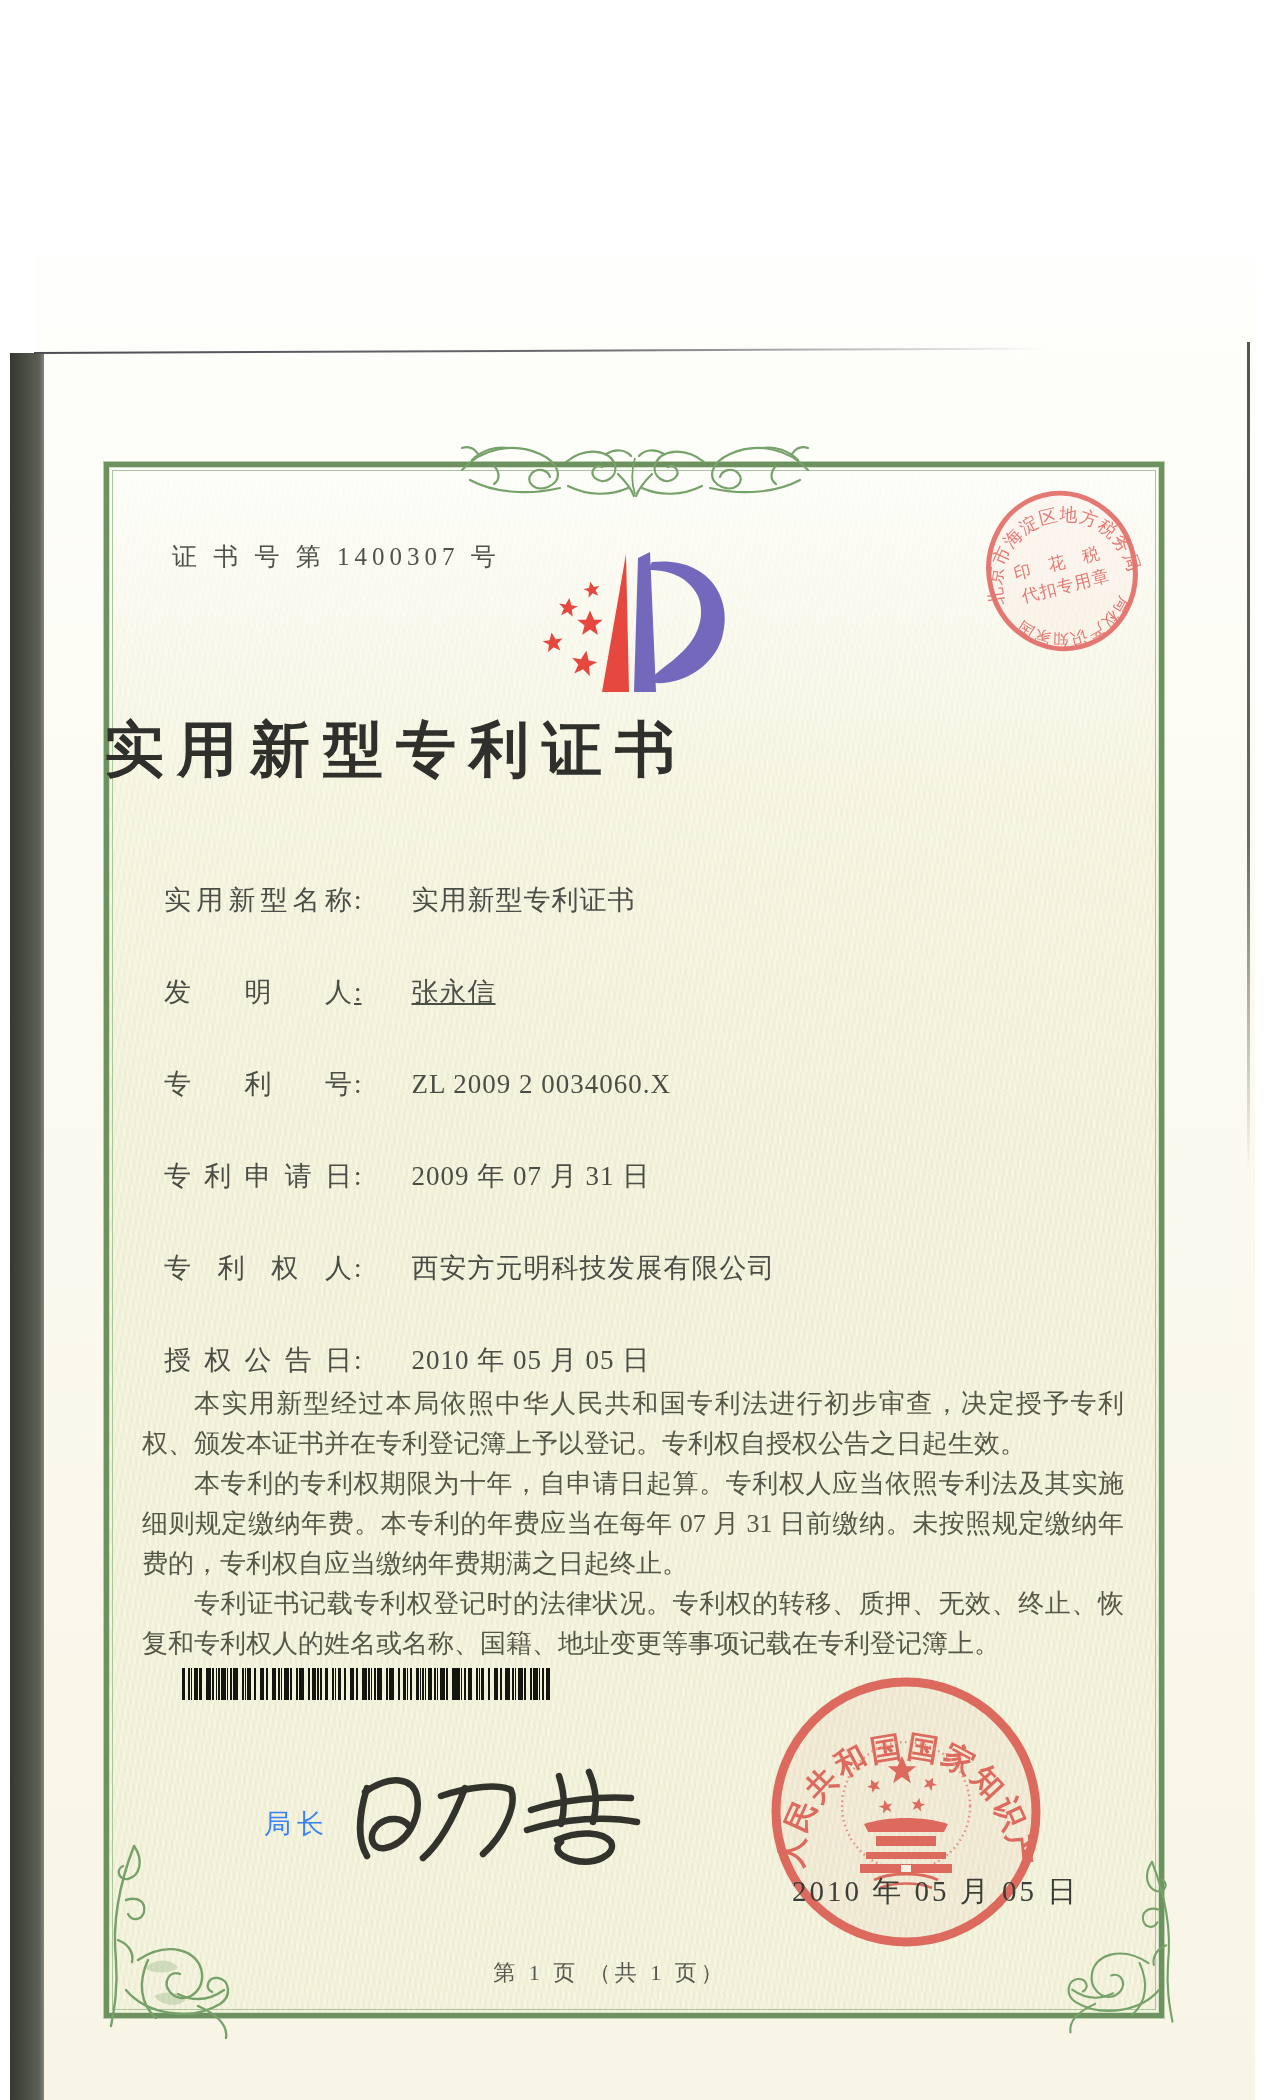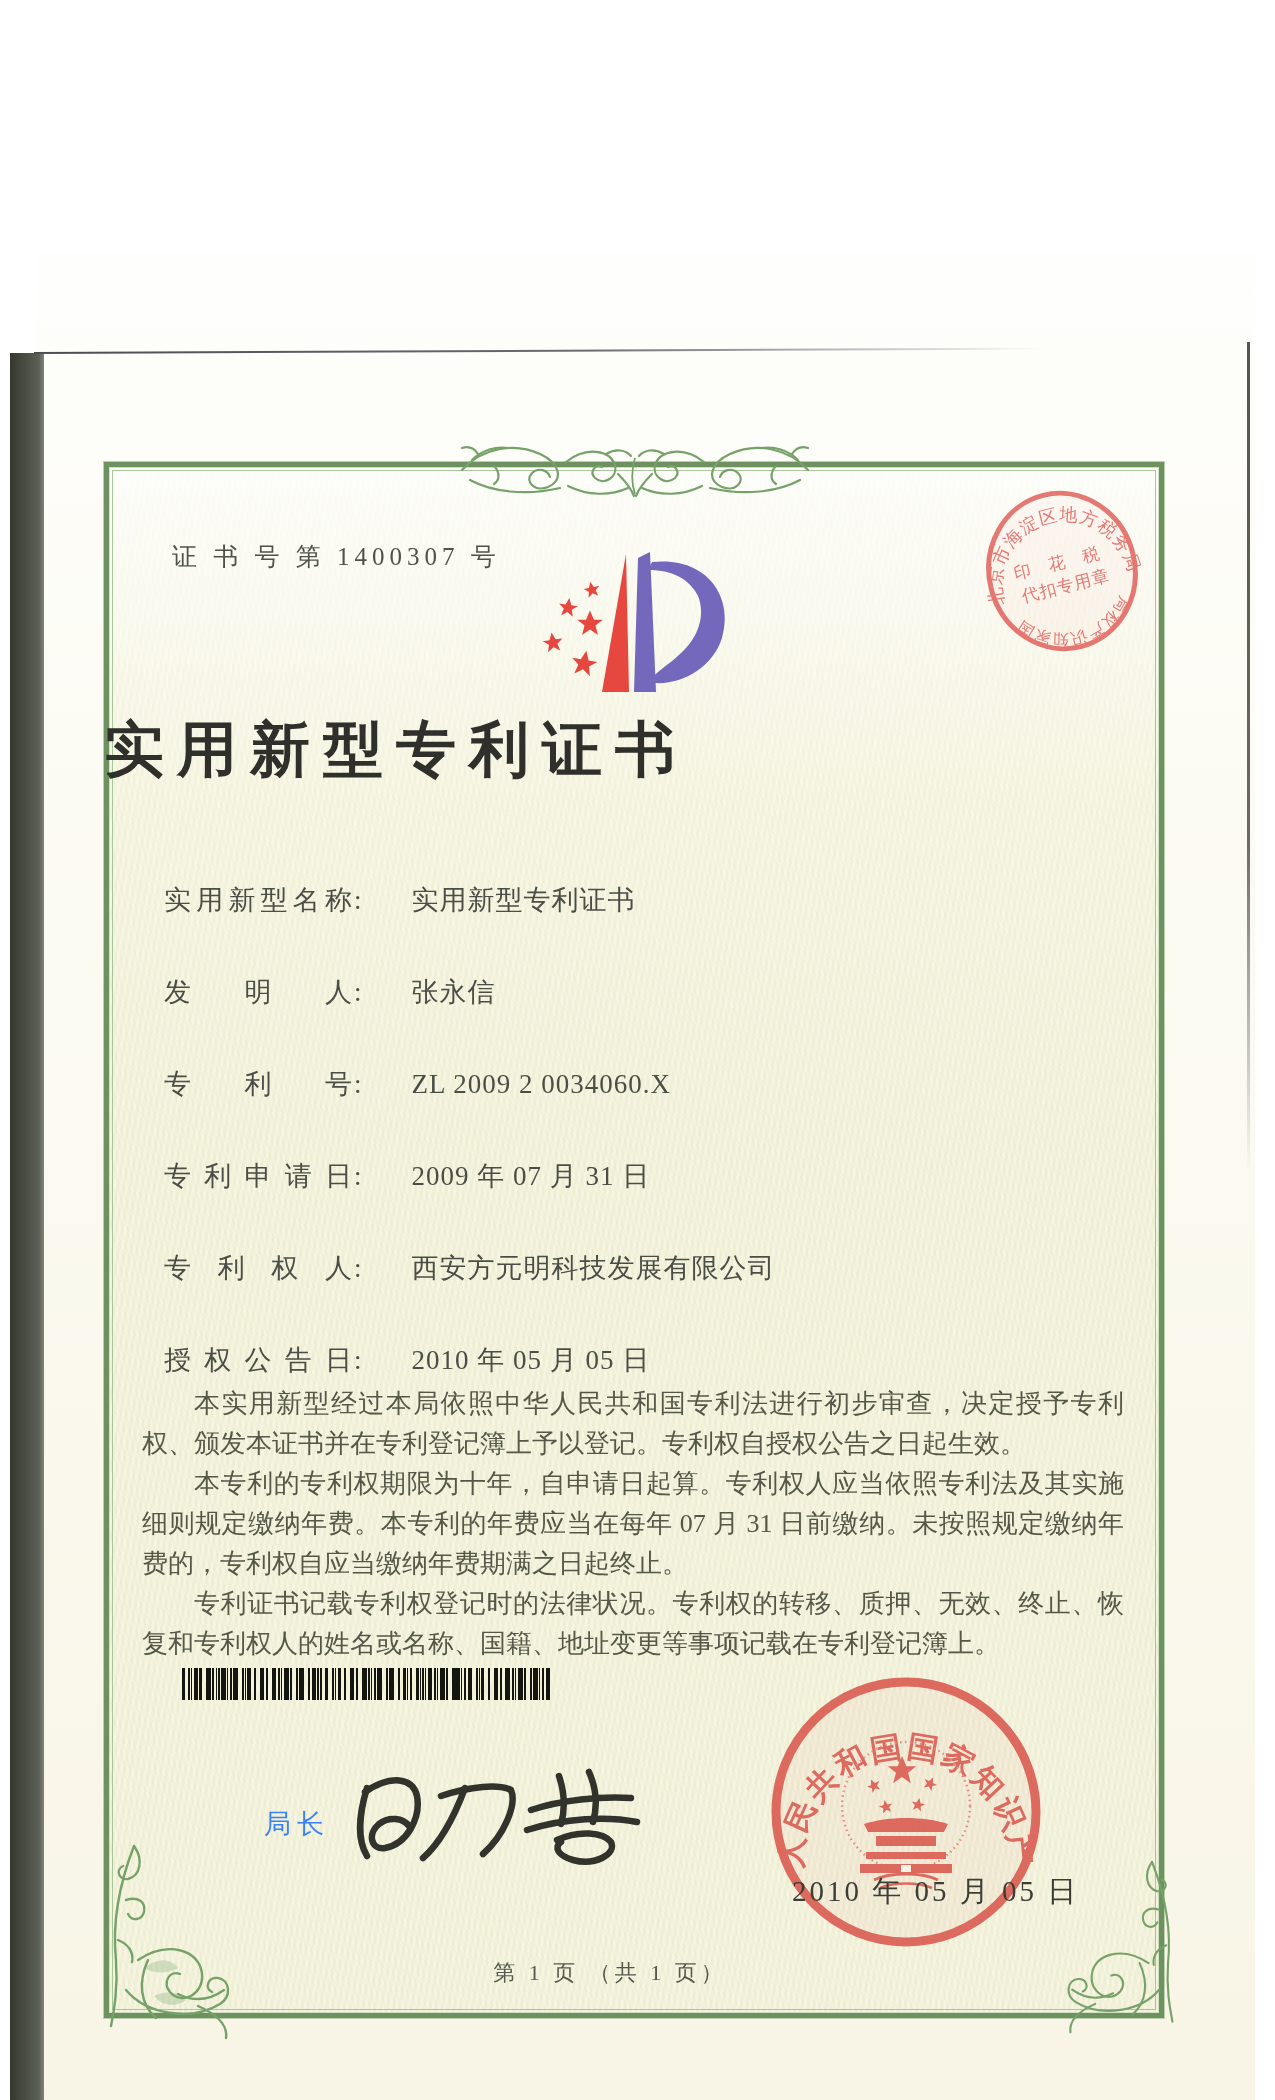--- a/index.html
+++ b/index.html
@@ -47,21 +47,21 @@
     left:146px;top:540px;font-size:25px;letter-spacing:5px;color:#4f524b;margin-left:26px;
   }
   .title{
     left:104px;top:710px;width:1060px;text-align:left;
     font-size:60px;font-weight:700;letter-spacing:13px;color:#2f2f2b;
   }
   .field{left:164px;font-size:27px;color:#4b4e47;white-space:nowrap;}
   .field .flabel{display:inline-block;width:188px;text-align:justify;text-align-last:justify;margin-top:8px;}
   .field .fcolon{margin-left:2px;}
   .field .fvalue{margin-left:50px;letter-spacing:1px;}
-  .f1{top:874px;} .f2{top:966px;} .f3{top:1058px;}
+  .f1{top:874px;} .f2{top:966px;text-decoration:underline;} .f3{top:1058px;}
   .f4{top:1150px;} .f5{top:1242px;} .f6{top:1334px;}
   .body-text{
     left:142px;top:1384px;width:982px;
     font-size:26px;line-height:40px;color:#555848;text-align:justify;
   }
   .body-text p{margin:0;text-indent:2em;}
   .barcode{
     left:182px;top:1668px;width:368px;height:32px;
     background-image:
       repeating-linear-gradient(90deg,#15150f 0 2px,rgba(0,0,0,0) 2px 6px),

